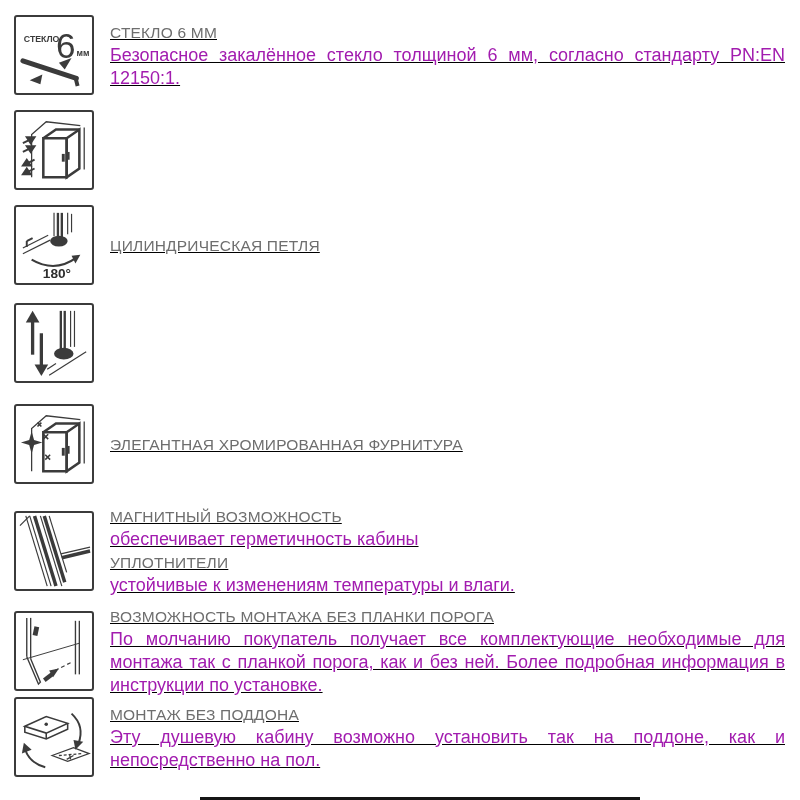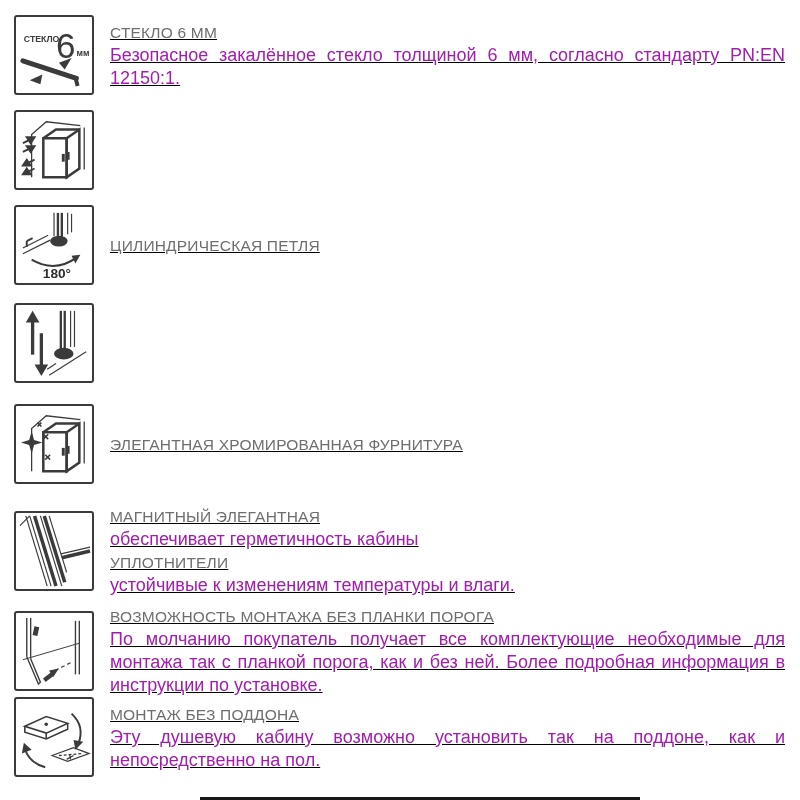--- a/index.html
+++ b/index.html
@@ -144,21 +144,21 @@
           <line x1="23" y1="2" x2="45" y2="74" stroke-width="1.2"></line>
           <line x1="27" y1="2" x2="48" y2="70" stroke-width="3.6"></line>
           <line x1="32" y1="2" x2="50" y2="60" stroke-width="1.2"></line>
           <line x1="2" y1="12" x2="12" y2="2" stroke-width="1.2"></line>
           <line x1="44" y1="41" x2="74" y2="34" stroke-width="1.2"></line>
           <line x1="45" y1="45" x2="74" y2="38" stroke-width="3.6"></line>
         </g>
       </svg>
     </div>
     <div class="textcol">
-      <div class="title">МАГНИТНЫЙ ЭЛЕГАНТНАЯ</div>
+      <div class="title">МАГНИТНЫЙ ВОЗМОЖНОСТЬ</div>
       <div class="desc">обеспечивает герметичность кабины</div>
       <div class="title">УПЛОТНИТЕЛИ</div>
       <div class="desc">устойчивые к изменениям температуры и влаги.</div>
     </div>
   </div>
 
   <div class="row row-8">
     <div class="iconbox">
       <svg viewBox="0 0 76 76" width="74" height="74">
         <g stroke="#3b3b3b" fill="none">

